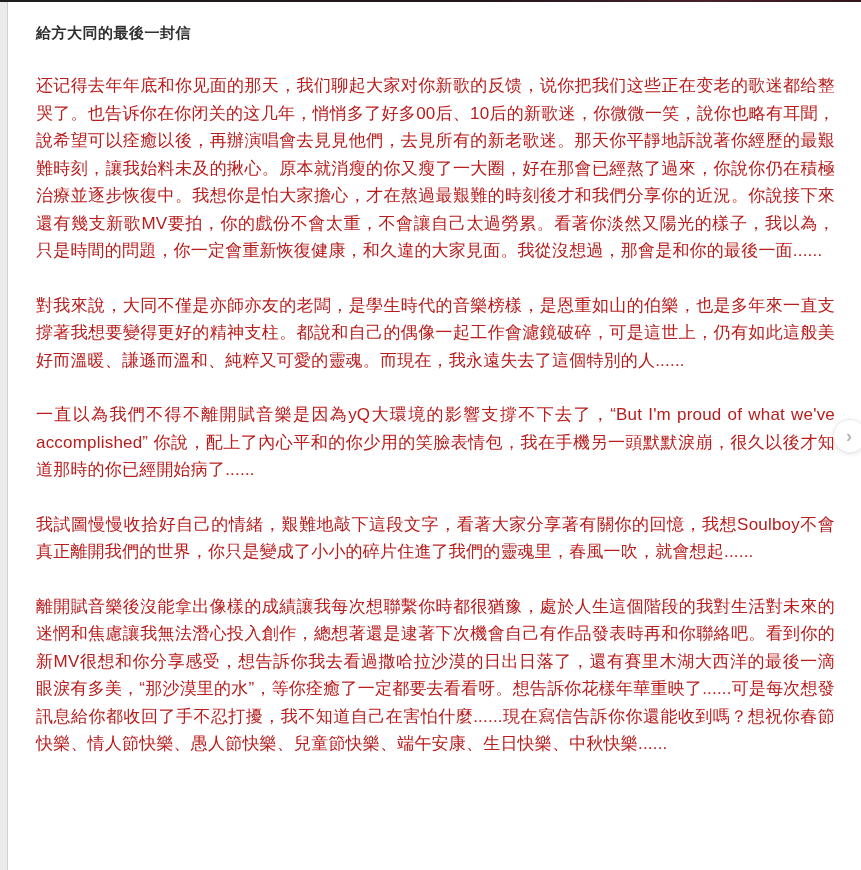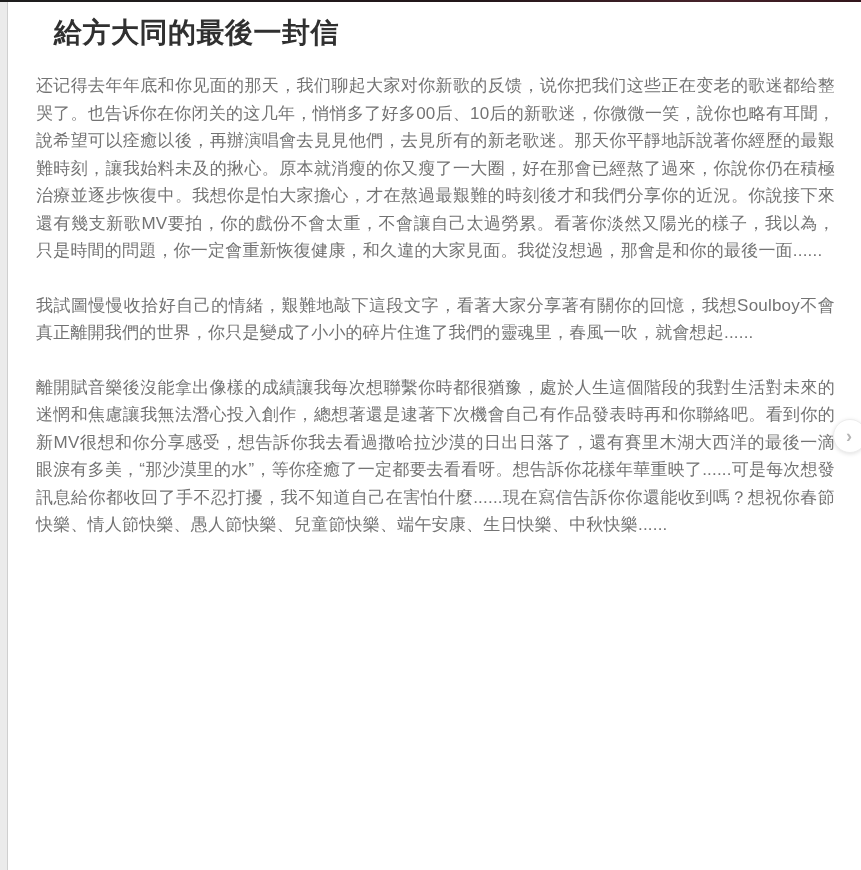--- a/index.html
+++ b/index.html
@@ -23,31 +23,31 @@
     background: #ebebeb;
     border-right: 1px solid #cfcfcf;
   }
   .content {
     position: absolute;
     top: 2px; left: 9px; right: 0; bottom: 0;
     padding: 14px 26px 0 27px;
     background: #ffffff;
   }
   h1.page-title {
-    font-size: 28px;
+    font-size: 15px;
     line-height: 30px;
     font-weight: bold;
     color: #303030;
-    margin: 2px 0 24px 18px;
+    margin: 2px 0 24px 0;
     letter-spacing: 0.5px;
   }
   p.letter-paragraph {
     font-size: 17px;
     line-height: 27.5px;
-    color: #737373;
+    color: #b91c1c;
     text-align: justify;
     letter-spacing: 0.2px;
     margin: 0 0 27px 0;
   }
   .carousel-next-button {
     position: absolute;
     top: 419px;
     right: -6px;
     width: 34px;
     height: 34px;
@@ -73,22 +73,24 @@
 <body>
 
 <div class="top-border"></div>
 <div class="left-edge-strip"></div>
 
 <div class="content">
   <h1 class="page-title">給方大同的最後一封信</h1>
 
   <p class="letter-paragraph">还记得去年年底和你见面的那天，我们聊起大家对你新歌的反馈，说你把我们这些正在变老的歌迷都给整哭了。也告诉你在你闭关的这几年，悄悄多了好多00后、10后的新歌迷，你微微一笑，說你也略有耳聞，說希望可以痊癒以後，再辦演唱會去見見他們，去見所有的新老歌迷。那天你平靜地訴說著你經歷的最艱難時刻，讓我始料未及的揪心。原本就消瘦的你又瘦了一大圈，好在那會已經熬了過來，你說你仍在積極治療並逐步恢復中。我想你是怕大家擔心，才在熬過最艱難的時刻後才和我們分享你的近況。你說接下來還有幾支新歌MV要拍，你的戲份不會太重，不會讓自己太過勞累。看著你淡然又陽光的樣子，我以為，只是時間的問題，你一定會重新恢復健康，和久違的大家見面。我從沒想過，那會是和你的最後一面......</p>
 
+  <p class="letter-paragraph">對我來說，大同不僅是亦師亦友的老闆，是學生時代的音樂榜樣，是恩重如山的伯樂，也是多年來一直支撐著我想要變得更好的精神支柱。都說和自己的偶像一起工作會濾鏡破碎，可是這世上，仍有如此這般美好而溫暖、謙遜而溫和、純粹又可愛的靈魂。而現在，我永遠失去了這個特別的人......</p>
 
 
+  <p class="letter-paragraph">一直以為我們不得不離開賦音樂是因為yQ大環境的影響支撐不下去了，“But I'm proud of what we've accomplished” 你說，配上了內心平和的你少用的笑臉表情包，我在手機另一頭默默淚崩，很久以後才知道那時的你已經開始病了......</p>
 
   <p class="letter-paragraph">我試圖慢慢收拾好自己的情緒，艱難地敲下這段文字，看著大家分享著有關你的回憶，我想Soulboy不會真正離開我們的世界，你只是變成了小小的碎片住進了我們的靈魂里，春風一吹，就會想起......</p>
 
   <p class="letter-paragraph">離開賦音樂後沒能拿出像樣的成績讓我每次想聯繫你時都很猶豫，處於人生這個階段的我對生活對未來的迷惘和焦慮讓我無法潛心投入創作，總想著還是逮著下次機會自己有作品發表時再和你聯絡吧。看到你的新MV很想和你分享感受，想告訴你我去看過撒哈拉沙漠的日出日落了，還有賽里木湖大西洋的最後一滴眼淚有多美，“那沙漠里的水”，等你痊癒了一定都要去看看呀。想告訴你花樣年華重映了......可是每次想發訊息給你都收回了手不忍打擾，我不知道自己在害怕什麼......現在寫信告訴你你還能收到嗎？想祝你春節快樂、情人節快樂、愚人節快樂、兒童節快樂、端午安康、生日快樂、中秋快樂......</p>
 </div>
 
 <div class="carousel-next-button">
   <span class="chevron-right-icon">›</span>
 </div>
 

